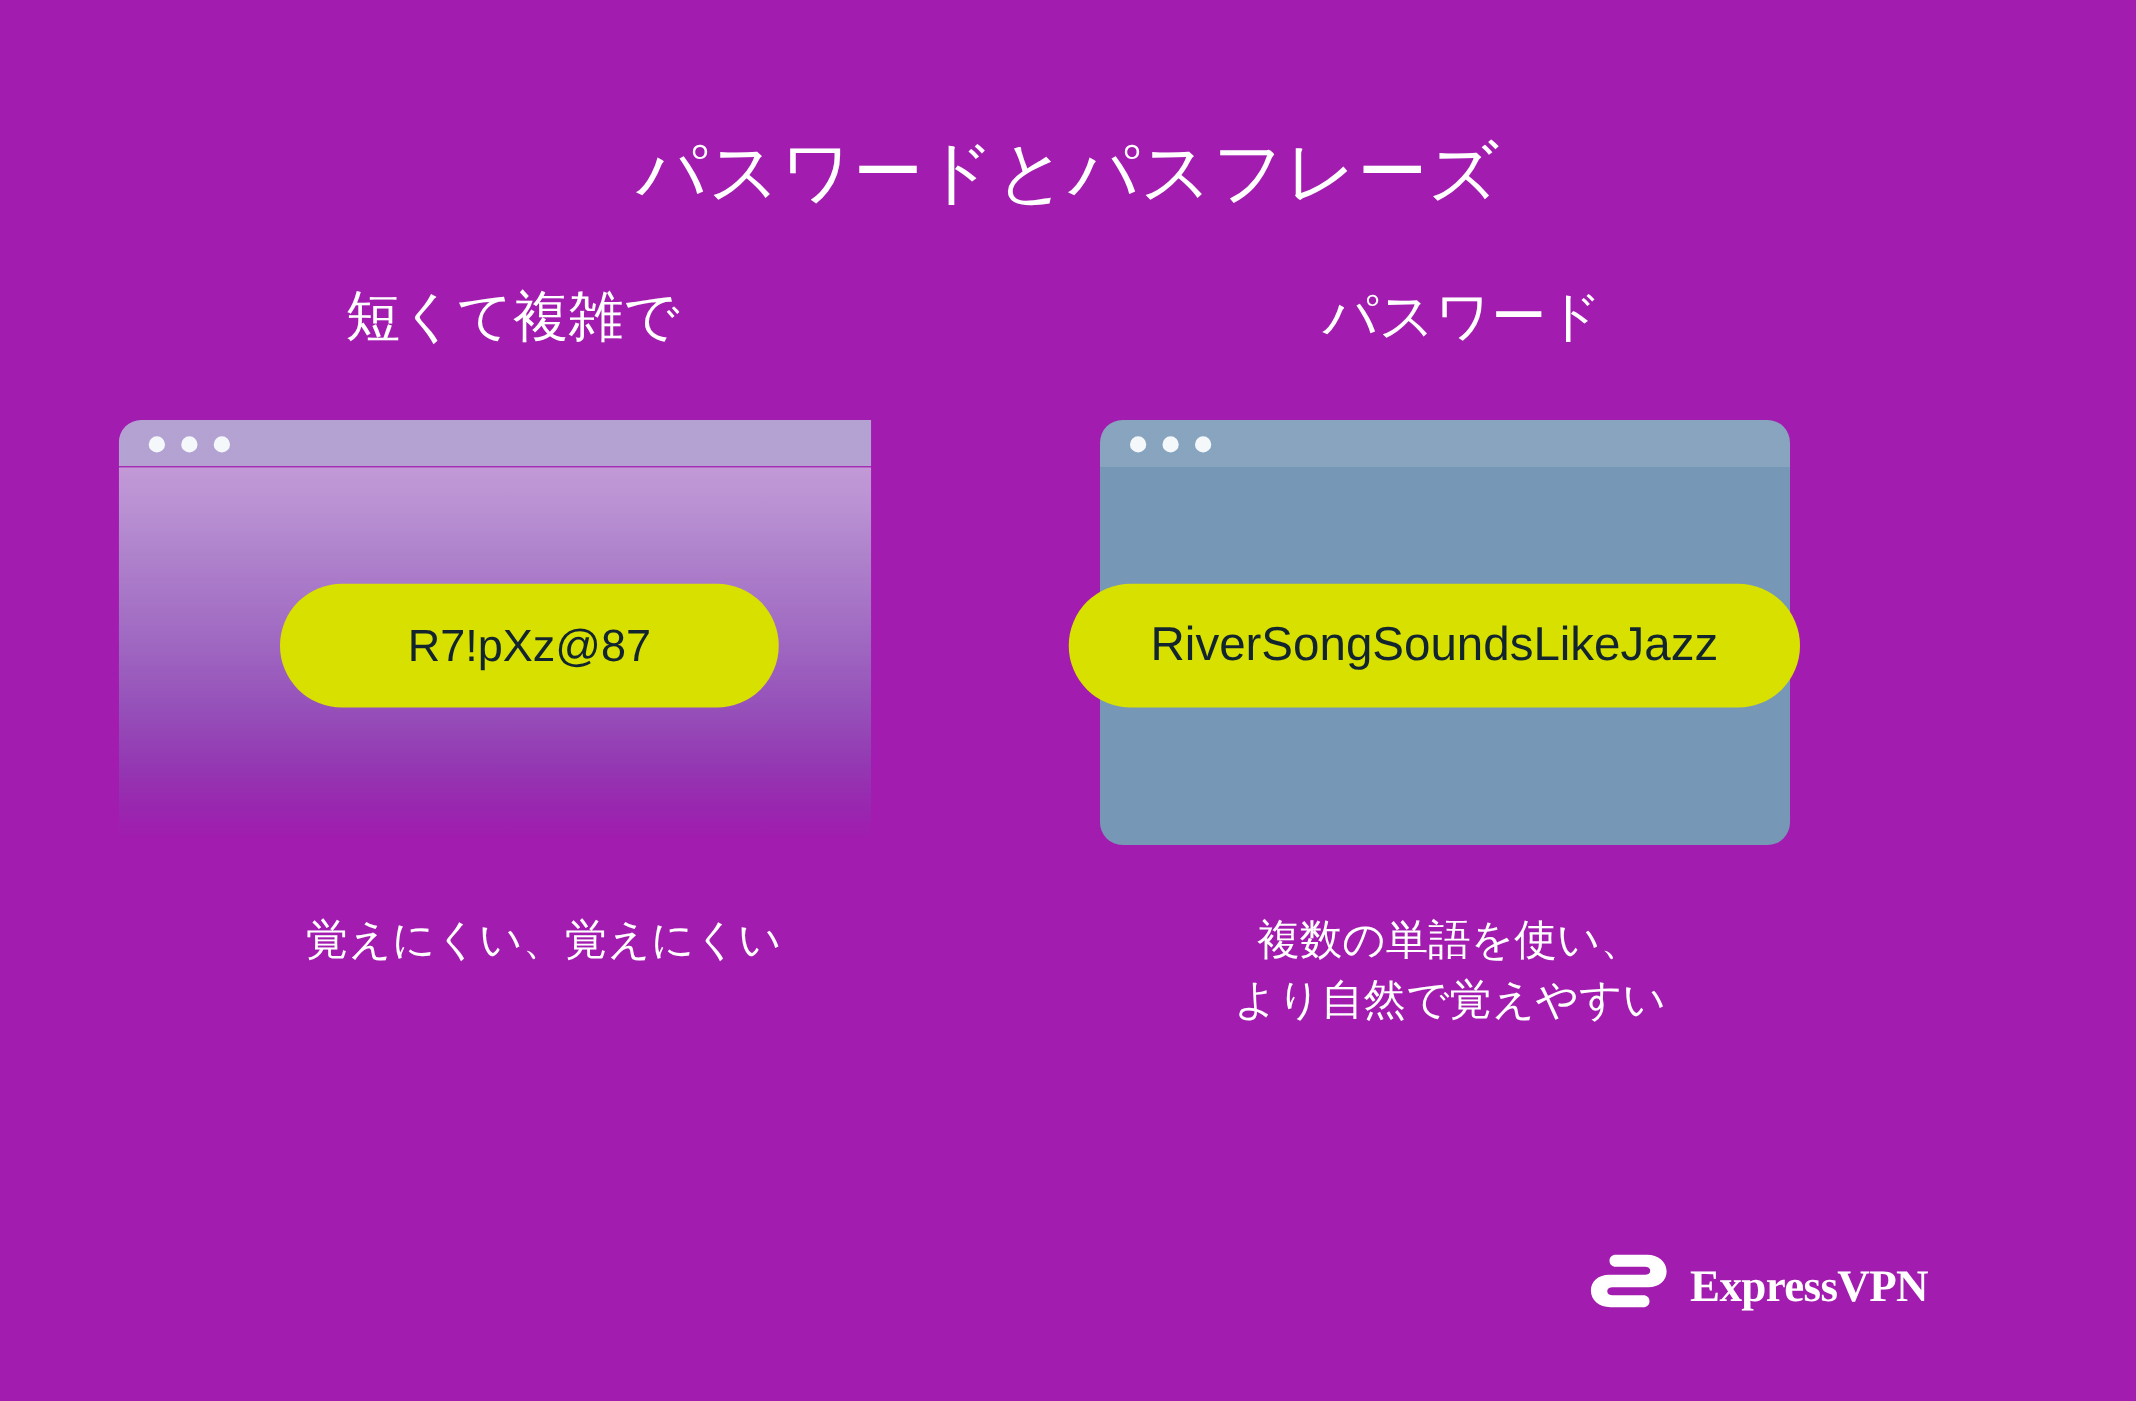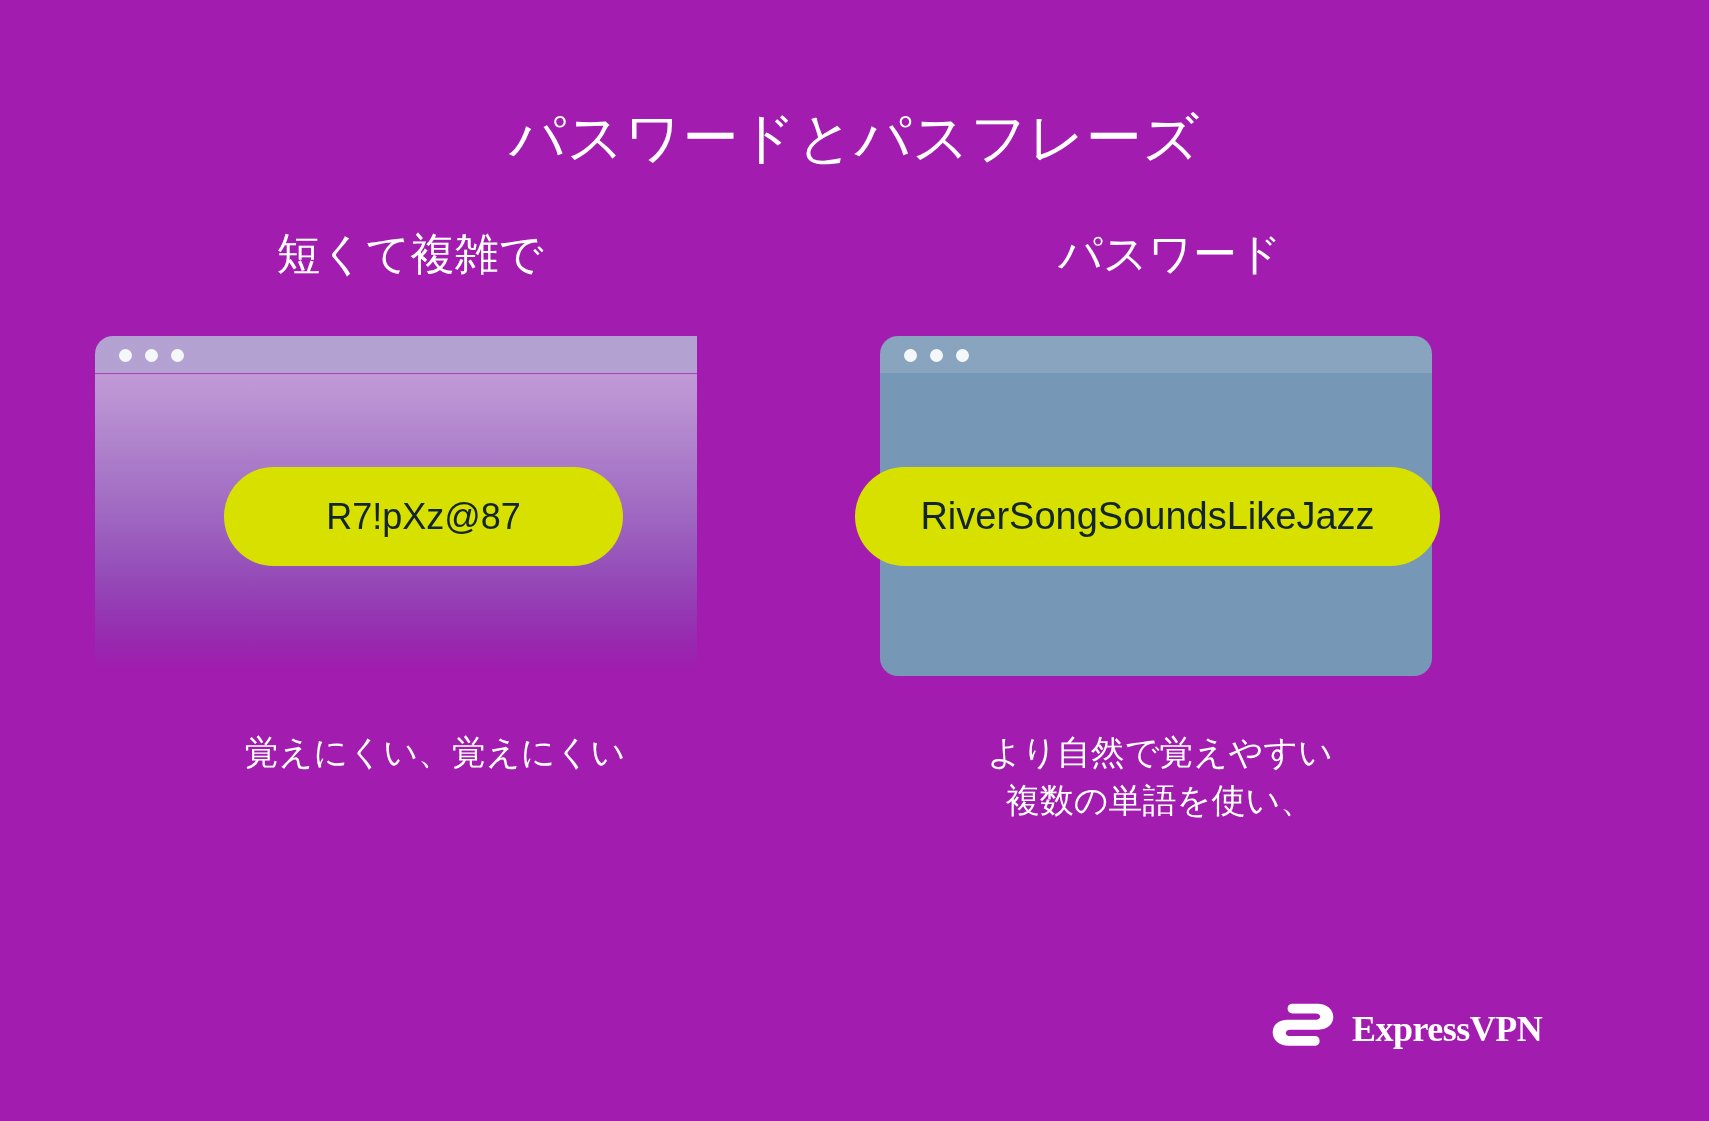--- a/index.html
+++ b/index.html
@@ -226,22 +226,22 @@
     <div class="titlebar">
       <span class="dot"></span>
       <span class="dot"></span>
       <span class="dot"></span>
     </div>
   </div>
 
   <div class="pill pill-right">RiverSongSoundsLikeJazz</div>
 
   <div class="caption caption-right">
+    <div>複数の単語を使い、</div>
     <div>より自然で覚えやすい</div>
-    <div>複数の単語を使い、</div>
   </div>
 
   <div class="logo">
     <svg class="logo-mark" viewBox="0 0 62 52">
       <path fill="#ffffff" d="M20.5 0.8h25.1c9.1 0 15.7 5.6 15.7 13.3 0 7.4-6 12.6-14.7 12.6H18.1c-2.6 0-4.3 1.3-4.3 3.2 0 1.9 1.7 3.2 4.3 3.2h24.6c2.9 0 4.9 2 4.9 4.8 0 2.8-2 4.8-4.9 4.8H16.4C7.3 42.7 0.7 37.1 0.7 29.4c0-7.4 6-12.6 14.7-12.6h28.5c2.6 0 4.3-1.3 4.3-3.2 0-1.9-1.7-3.2-4.3-3.2H20.5c-2.9 0-4.9-2-4.9-4.8 0-2.8 2-4.8 4.9-4.8z"></path>
       <path fill="#ffffff" d="M8.7 43.6h33.9c2.9 0 4.9 2 4.9 4.8 0 2.9-2 4.9-4.9 4.9H8.7c-2.9 0-4.9-2-4.9-4.9 0-2.8 2-4.8 4.9-4.8z" opacity="0"></path>
     </svg>
     <span class="logo-word">ExpressVPN</span>
   </div>
 

